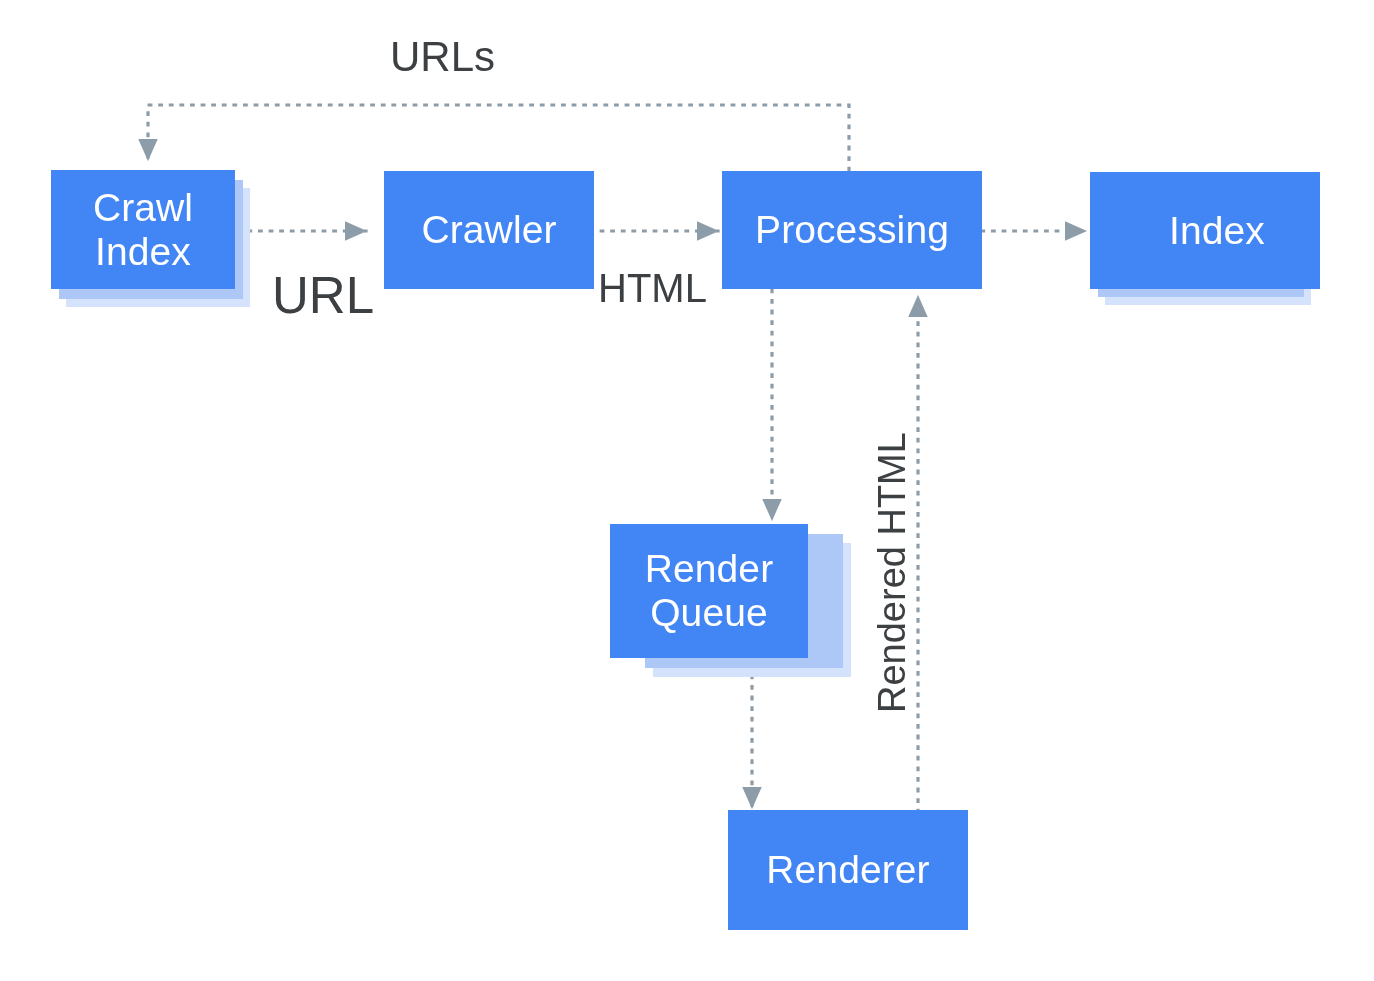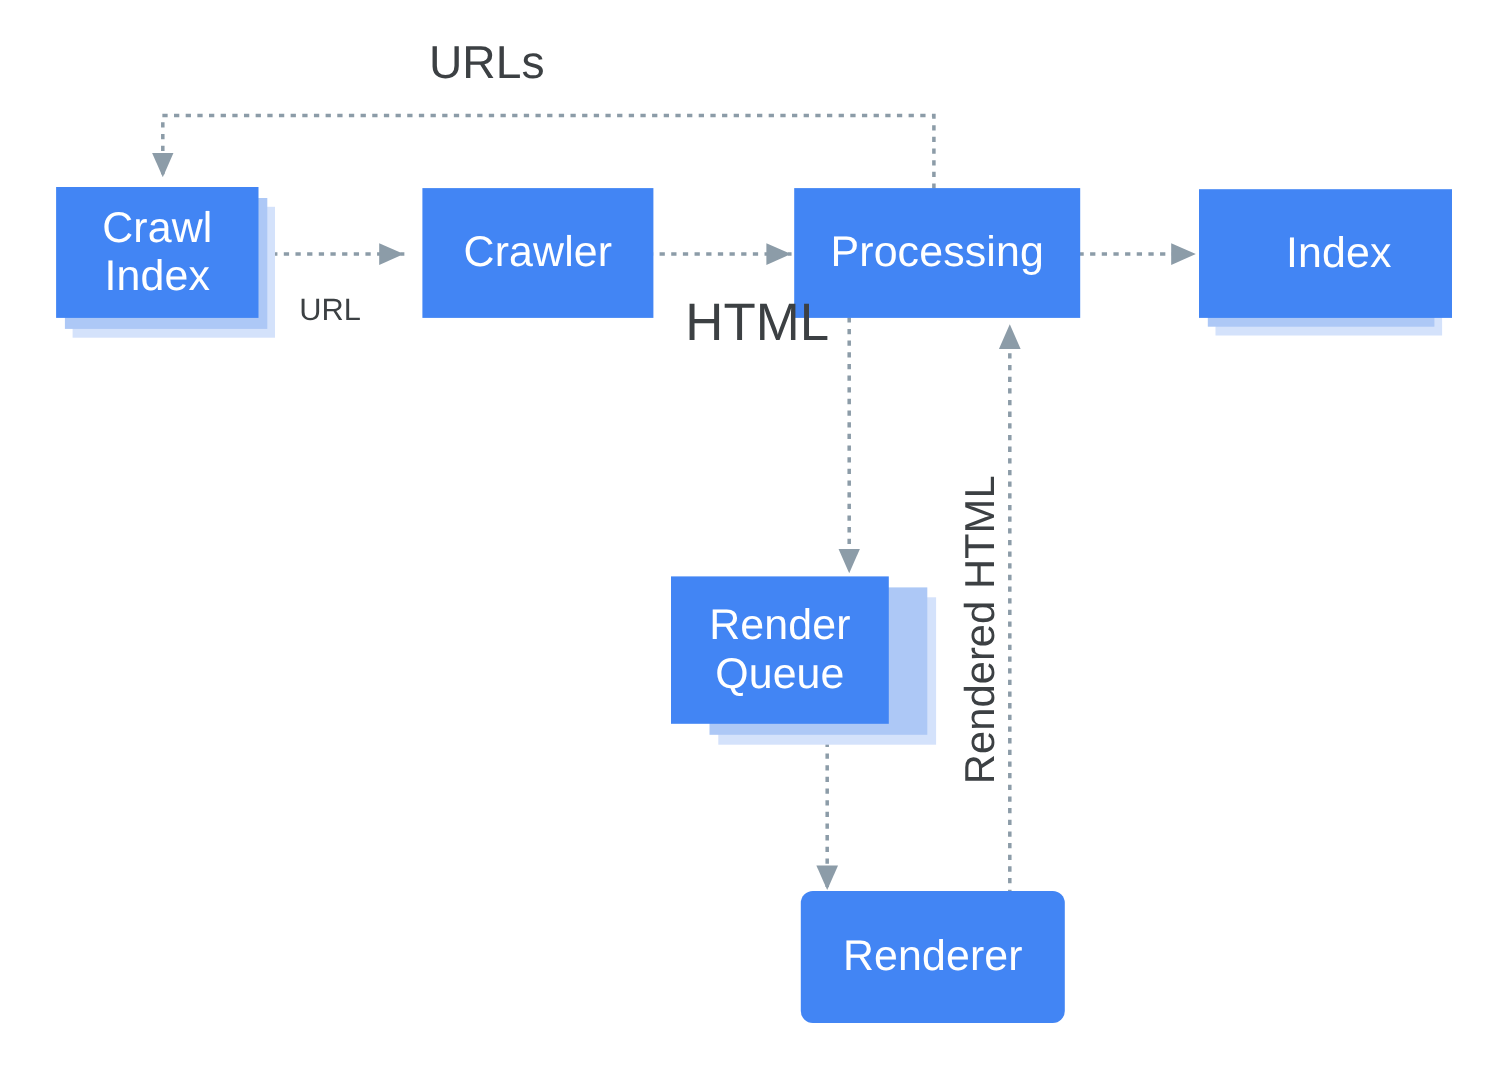--- a/index.html
+++ b/index.html
@@ -116,23 +116,23 @@
 
   <div class="stack-layer stack-back" style="left:1105px; top:188px; width:206px; height:117px;"></div>
   <div class="stack-layer stack-mid" style="left:1098px; top:180px; width:206px; height:117px;"></div>
   <div class="node node-flat" style="left:1090px; top:172px; width:206px; height:117px; font-size:39px;padding-left:24px;">Index</div>
 
   <div class="stack-layer stack-back" style="left:653px; top:543px; width:198px; height:134px;"></div>
   <div class="stack-layer stack-mid" style="left:645px; top:534px; width:198px; height:134px;"></div>
   <div class="node node-flat" style="left:610px; top:524px; width:198px; height:134px; font-size:39px;">Render
 Queue</div>
 
-  <div class="node node-flat" style="left:728px; top:810px; width:240px; height:120px; font-size:39px;border-radius:11px;">Renderer</div>
+  <div class="node node-flat" style="left:728px; top:810px; width:240px; height:120px; font-size:39px;">Renderer</div>
 
   <div class="edge-label" style="left:390px; top:33px; font-size:42px;text-align:right;">URLs</div>
 
-  <div class="edge-label" style="left:272px; top:266px; font-size:28px;">URL</div>
+  <div class="edge-label" style="left:272px; top:266px; font-size:51px;">URL</div>
 
-  <div class="edge-label" style="left:598px; top:266px; font-size:48px;margin-left:25px;">HTML</div>
+  <div class="edge-label" style="left:598px; top:266px; font-size:40px;">HTML</div>
 
   <div class="edge-label vertical-label" style="left:871px; top:713px; font-size:38px;">Rendered HTML</div>
 
 </div>
 
 </body></html>

